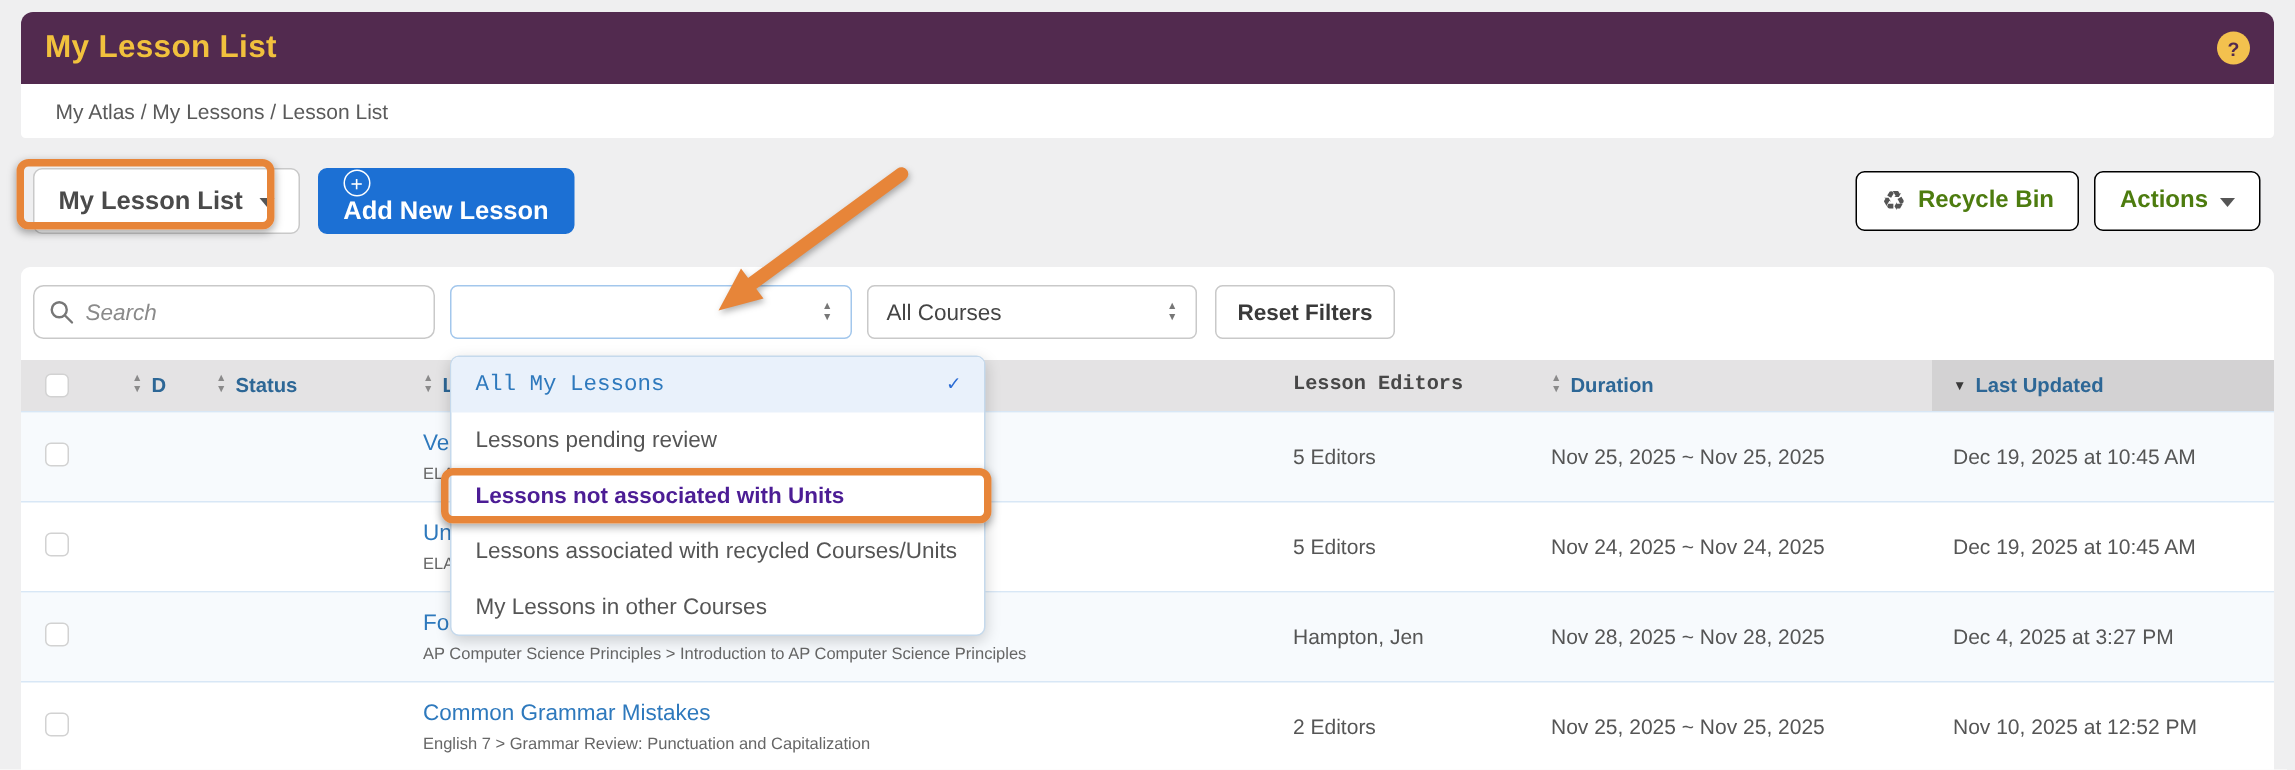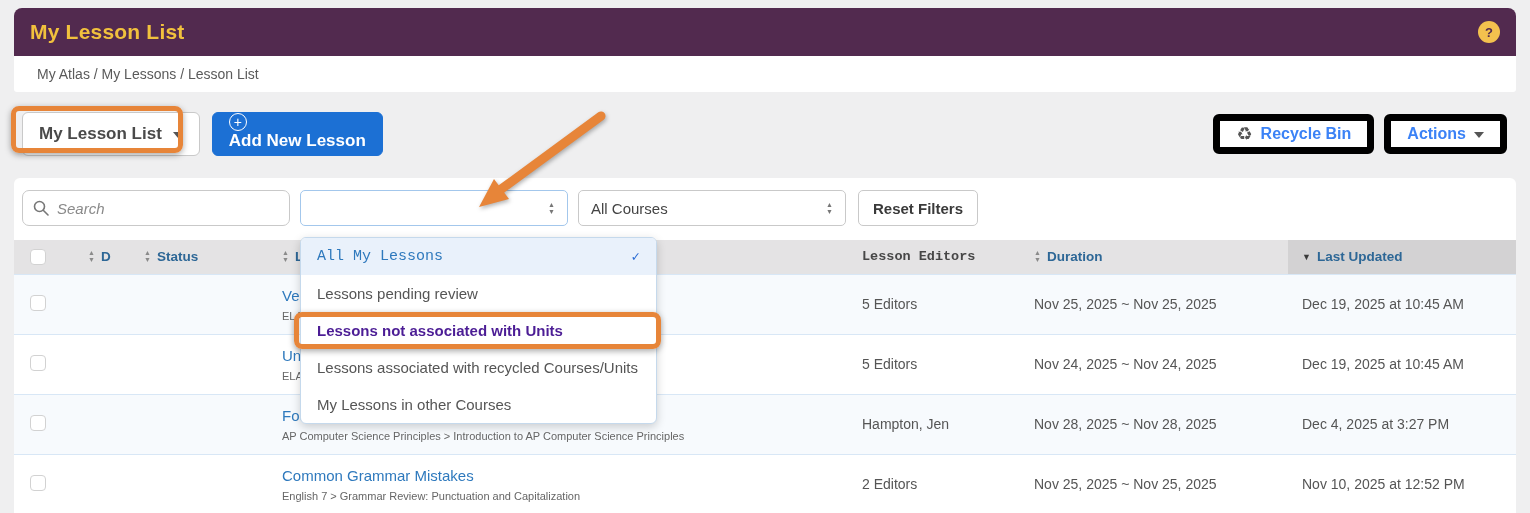--- a/index.html
+++ b/index.html
@@ -24,33 +24,33 @@
   
   .toolbar { position:absolute; left:14px; top:112px; width:1502px; height:44px; display:flex; align-items:center; }
   .btn { display:flex; align-items:center; background:#fff; border:1px solid #c9c9c9; border-radius:6px; cursor:pointer; }
   .list-btn { height:44px; margin-left:8px; padding:0 16px; gap:11px; font-size:17px; font-weight:bold; color:#4a4a4a; }
   .chevron-down { width:0; height:0; border-left:5px solid transparent; border-right:5px solid transparent; border-top:6px solid #555; margin-top:2px; }
   .add-btn { height:44px; margin-left:12px; padding:0 16px; gap:9px; background:#1c70d4; border:1px solid #1c70d4;
     border-radius:6px; color:#fff; font-weight:bold; font-size:17px; }
   .plus-circle { width:18px; height:18px; border:1.5px solid #fff; border-radius:50%; display:flex; align-items:center; justify-content:center; font-size:14px; font-weight:normal; }
   .plus-circle::before { content:"+"; line-height:1; }
   .toolbar-right { margin-left:auto; margin-right:9px; display:flex; gap:10px; }
-  .recycle-btn, .actions-btn { height:40px; padding:0 16px; gap:8px; border:7px solid #000000; font-size:16px; font-weight:bold; color:#3b82f6; }
+  .recycle-btn, .actions-btn { height:40px; padding:0 16px; gap:8px; border:1px solid #000000; font-size:16px; font-weight:bold; color:#4d7c0f; }
   .recycle-glyph { font-size:18px; font-weight:normal; color:#555; }
   .recycle-glyph::before { content:"\267B"; }
 
   
   .table-card { position:absolute; left:14px; top:178px; width:1502px; height:340px; background:#fff; border-radius:6px 6px 0 0; overflow:hidden; }
   .filter-row { display:flex; align-items:flex-start; gap:10px; padding:12px 8px 0 8px; }
   .search-box { width:268px; height:36px; border:1px solid #c9c9c9; border-radius:7px; display:flex; align-items:center; padding:0 10px; gap:8px; background:#fff; }
   .search-box input { border:none; outline:none; flex:1; font-size:15px; font-family:"Liberation Sans",sans-serif; color:#444; background:transparent; }
   .search-box input::placeholder { color:#8a8a8a; font-style:italic; }
   .select { height:36px; border-radius:5px; display:flex; align-items:center; justify-content:space-between; padding:0 12px; font-size:15px; color:#444; background:#fff; cursor:pointer; }
   .select-lessons { width:268px; border:1px solid #a3c7ec; }
-  .select-courses { width:268px; border:1px solid #c9c9c9; }
+  .select-courses { width:220px; border:1px solid #c9c9c9; }
   .updown { display:inline-flex; flex-direction:column; align-items:center; color:#777; }
   .updown::before { content:"\25B2"; font-size:7px; line-height:7px; }
   .updown::after  { content:"\25BC"; font-size:7px; line-height:7px; }
   .reset-btn { height:36px; padding:0 14px; border:1px solid #c9c9c9; border-radius:5px; background:#fff; font-size:15px; font-weight:bold; color:#3a3a3a; cursor:pointer; margin-left:2px; }
 
   table { width:1502px; border-collapse:collapse; margin-top:14px; table-layout:fixed; }
   thead th { height:34px; background:#e4e3e4; font-size:13.5px; font-weight:bold; color:#2d6796; text-align:left; padding:0; white-space:nowrap; overflow:hidden; cursor:pointer; }
   th .th-inner { display:flex; align-items:center; gap:6px; padding-left:14px; }
   th.col-lesson .th-inner { padding-left:4px; }
   th.col-editors { color:#474747; cursor:default;font-family:Liberation Mono, monospace; }

